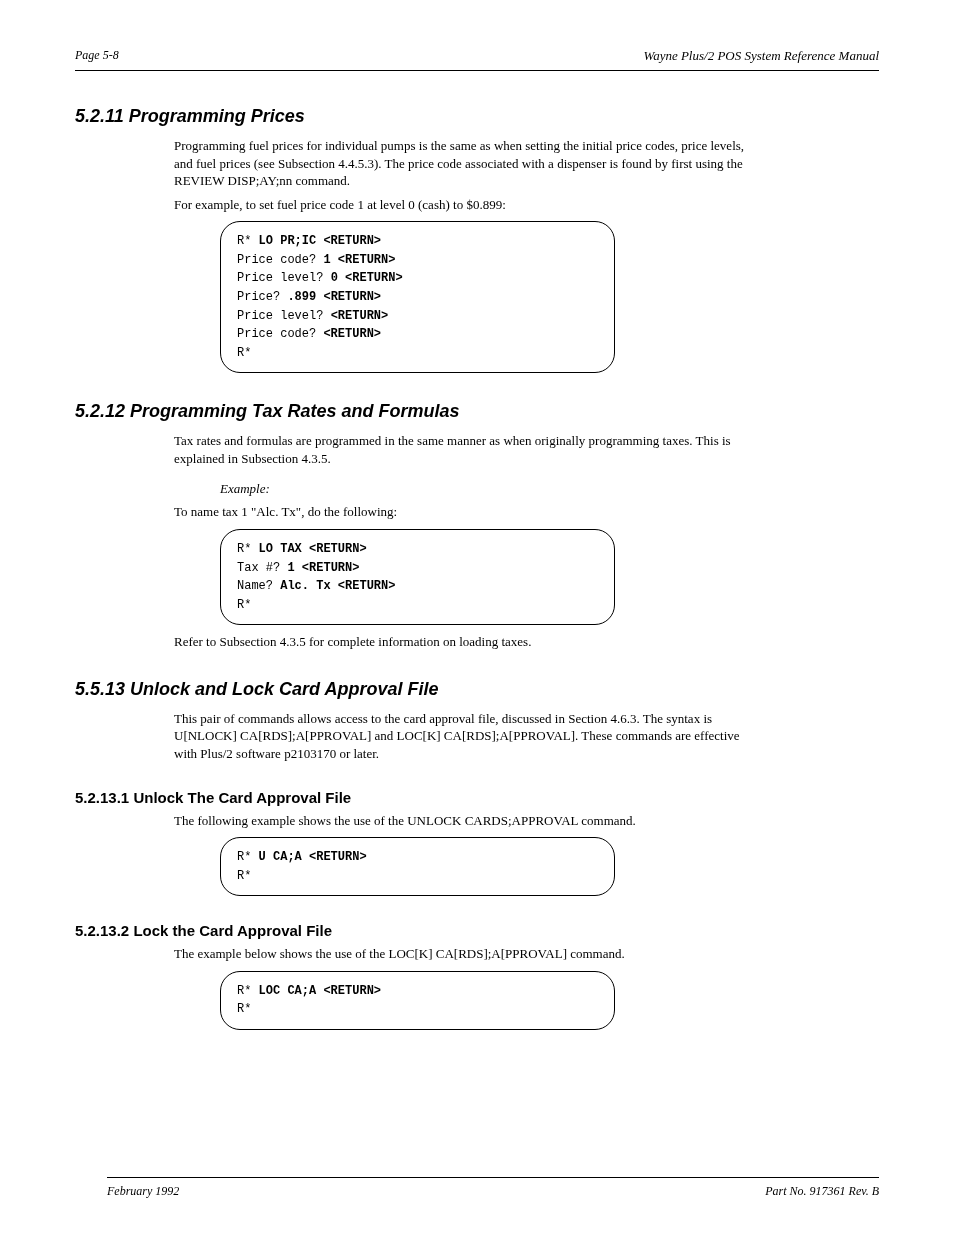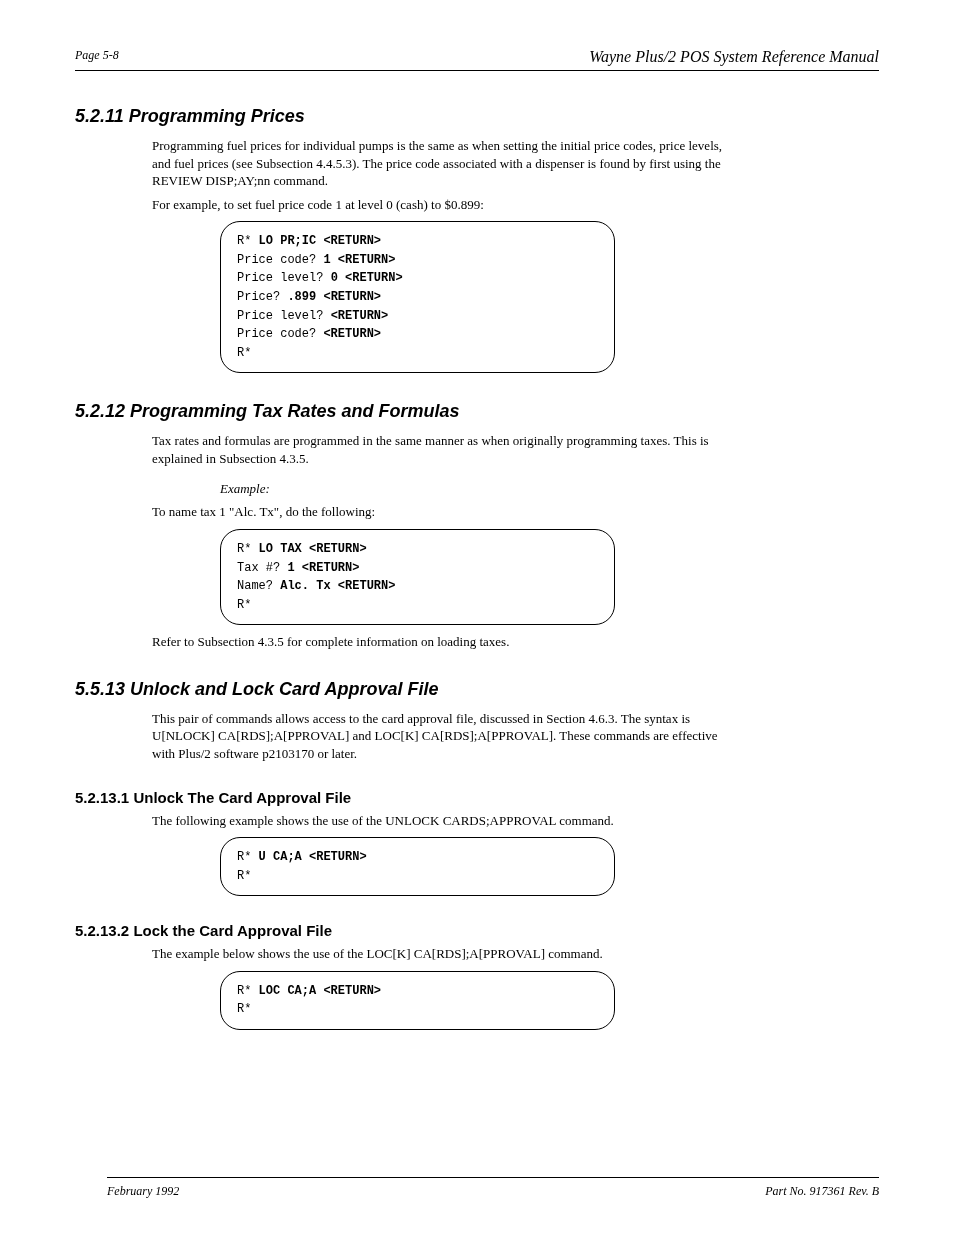--- a/index.html
+++ b/index.html
@@ -33,32 +33,32 @@
     position: absolute;
     left: 0;
     top: 0;
     font-size: 12px;
     font-style: italic;
   }
   .header-title {
     position: absolute;
     right: 0;
     top: 0;
-    font-size: 16px;
+    font-size: 13px;
     font-style: italic;
   }
   h2.section {
     font-family: Arial, Helvetica, sans-serif;
     font-weight: bold;
     font-size: 18px;
     font-style: italic;
     margin: 28px 0 10px 0;
   }
   .para {
-    margin: 6px 0 6px 77px;
+    margin: 6px 0 6px 99px;
     line-height: 1.35;
     max-width: 590px;
   }
   .example-label {
     font-style: italic;
     margin: 14px 0 0 145px;
   }
   .terminal {
     font-family: "Courier New", Courier, monospace;
     font-size: 12px;

